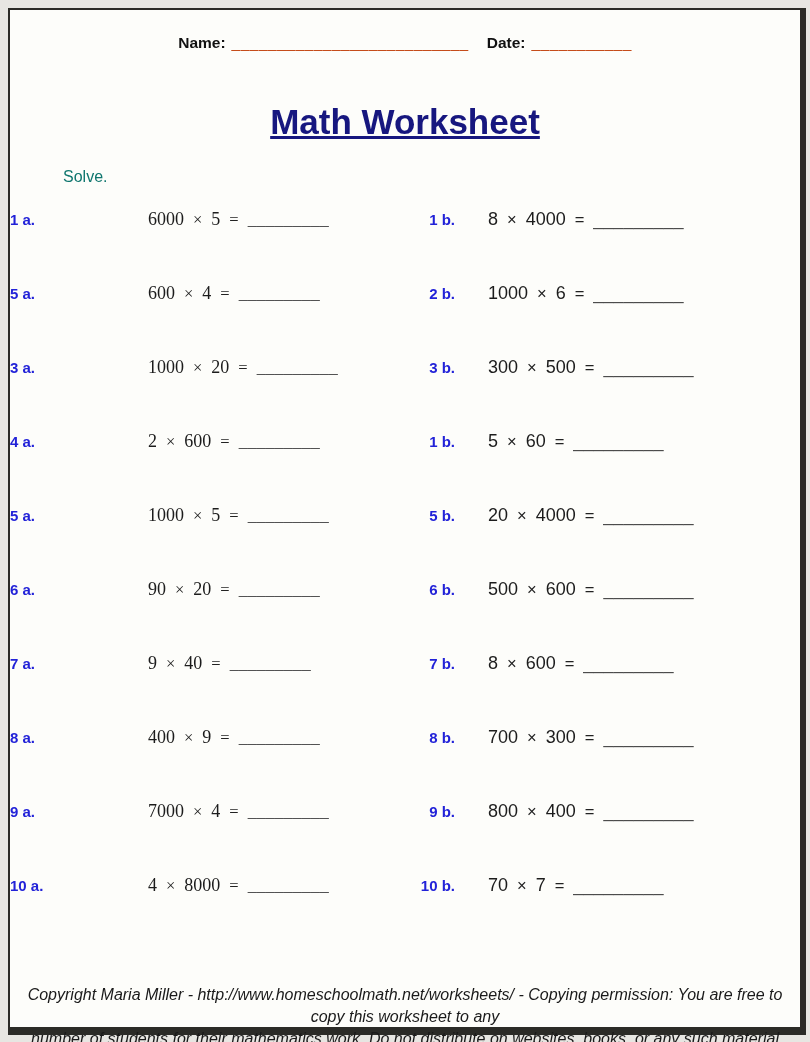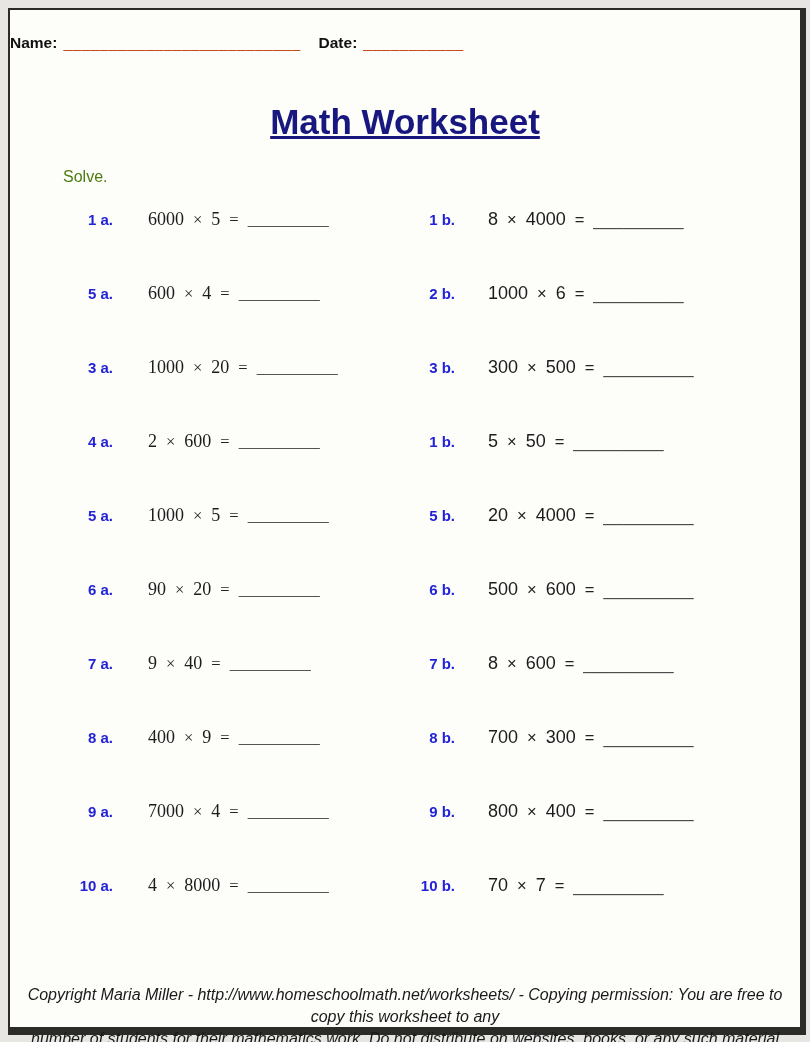--- a/index.html
+++ b/index.html
@@ -14,47 +14,47 @@
     position:absolute; left:8px; top:8px;
     width:798px; height:1027px;
     background:#fdfdfa;
     border-style:solid;
     border-color:#2b2b27;
     border-width:2px 6px 8px 2px;
   }
   
   .header-row {
     position:absolute; top:24px; left:0; right:0;
-    display:flex; align-items:baseline;
+    display:flex; justify-content:center; align-items:baseline;
     font-size:15.5px; color:#111;
   }
   .hlabel { font-weight:bold; margin-right:6px; }
   .hline  { color:#c2410c; font-weight:normal; letter-spacing:0.5px; }
   .hgap   { width:18px; }
   
   .title {
     position:absolute; top:92px; left:0; width:100%;
     text-align:center;
     font-size:35px; font-weight:bold;
     color:#17177f;
     text-decoration:underline;
   }
   
   .solve {
     position:absolute; top:158px; left:53px;
-    font-size:16px; color:#4d7c0f;
+    font-size:16px; color:#0f766e;
   }
   
   .problems { position:absolute; top:199px; left:0; right:0; }
   .prow { display:flex; align-items:baseline; height:74px; }
   .plab {
     font-weight:bold; font-size:15px; color:#2222d8;
     flex:0 0 auto;
   }
-  .plab.a { width:103px; text-align:right; }
+  .plab.a { width:103px; }
   .plab.b { width:52px;  text-align:right; }
   .eq {
     display:inline-flex; align-items:baseline; gap:9px;
     font-size:18px; color:#1c1c1c;
     flex:0 0 auto;
   }
   .eq.a { width:255px; margin-left:35px;font-family:Liberation Serif, serif; }
   .eq.b { margin-left:33px; }
   .op { font-size:16.5px; color:#222; }
   .blank { color:#4c4c4c; }
@@ -148,21 +148,21 @@
         <span>2</span>
         <span class="op">×</span>
         <span>600</span>
         <span class="op">=</span>
         <span class="blank">_________</span>
       </span>
       <span class="plab b">1 b.</span>
       <span class="eq b">
         <span>5</span>
         <span class="op">×</span>
-        <span>50</span>
+        <span>60</span>
         <span class="op">=</span>
         <span class="blank">_________</span>
       </span>
     </div>
 
     <div class="prow">
       <span class="plab a">5 a.</span>
       <span class="eq a">
         <span>1000</span>
         <span class="op">×</span>

